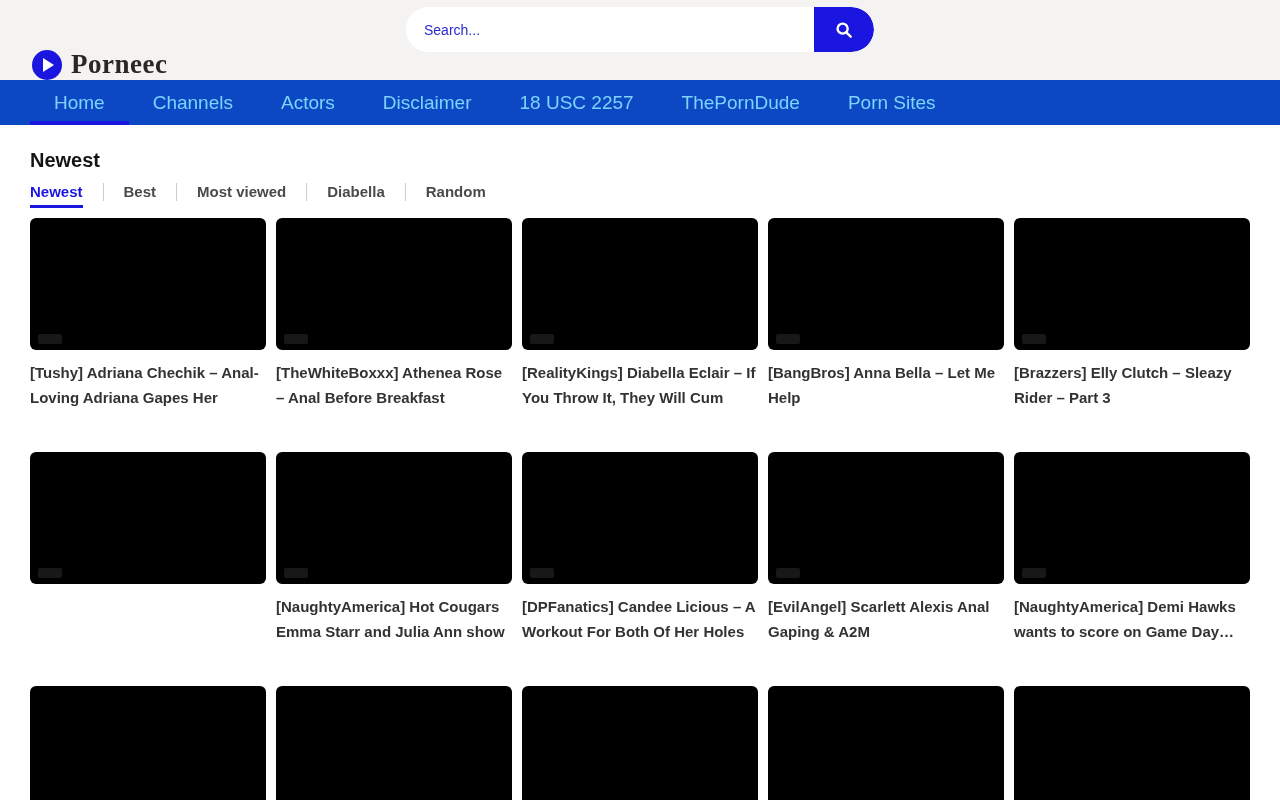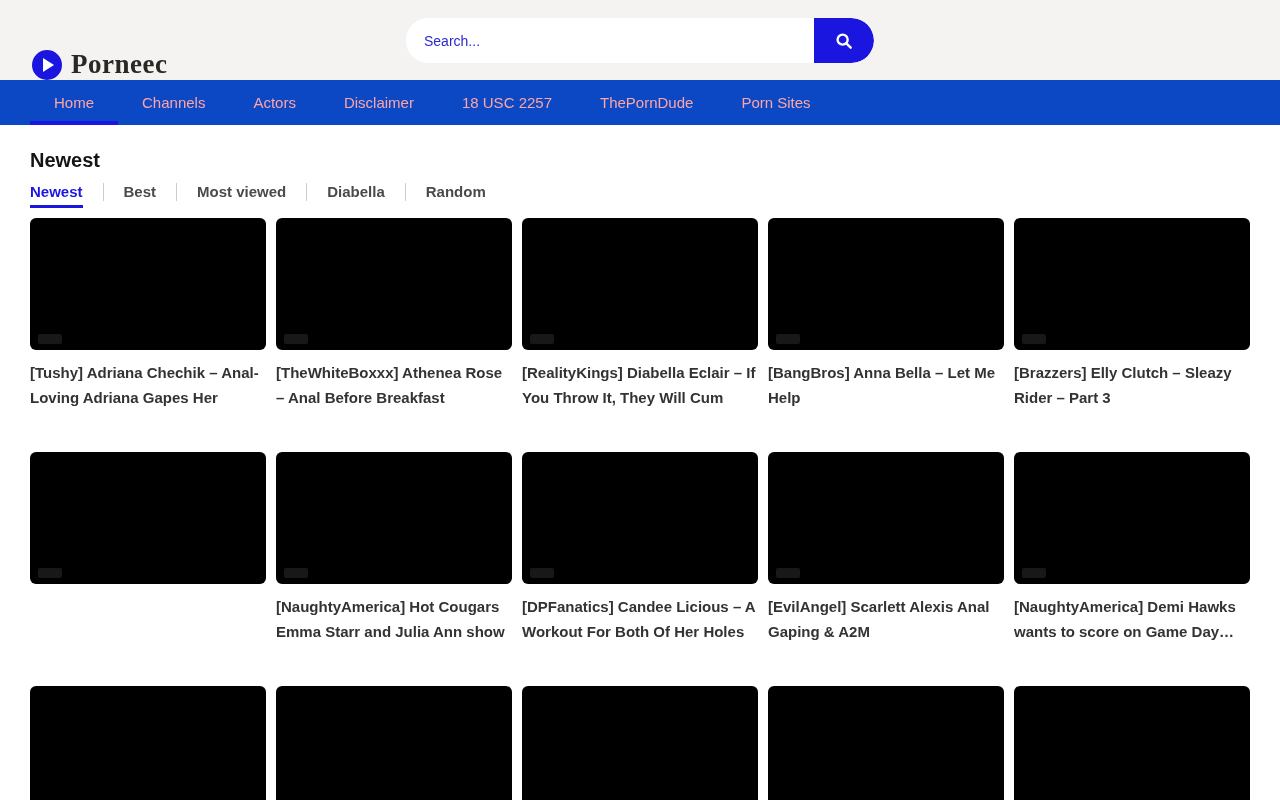--- a/index.html
+++ b/index.html
@@ -16,35 +16,35 @@
   
   .header{height:80px;background:var(--header-bg);position:relative;
     display:flex;align-items:flex-end;}
   .logo{display:flex;align-items:center;margin-left:32px;cursor:pointer;}
   .play-circle{width:30px;height:30px;border-radius:50%;background:var(--accent);
     display:flex;align-items:center;justify-content:center;}
   .play-tri{width:0;height:0;border-top:7px solid transparent;
     border-bottom:7px solid transparent;border-left:11px solid #fff;margin-left:3px;}
   .logo-text{font-family:"Liberation Serif",serif;font-weight:700;font-size:27px;
     color:#2b2824;margin-left:9px;letter-spacing:0.5px;}
-  .search-wrap{position:absolute;left:50%;transform:translateX(-50%);top:18px;
+  .search-wrap{position:absolute;left:50%;transform:translateX(-50%);top:7px;
     width:468px;height:45px;border-radius:23px;overflow:hidden;display:flex;
     background:#fff;}
   .search-input{flex:1;border:none;outline:none;padding:0 18px;font-size:14px;
     color:#2222cc;background:#fff;font-family:"Liberation Sans",sans-serif;}
   .search-input::placeholder{color:#2a2ad0;opacity:1;}
   .search-btn{width:60px;border:none;background:var(--accent);cursor:pointer;
     display:flex;align-items:center;justify-content:center;
     border-radius:0 23px 23px 0;}
   
   .nav{height:45px;background:var(--nav-blue);}
   .nav-list{list-style:none;display:flex;padding-left:30px;height:45px;}
   .nav-item{position:relative;height:45px;display:flex;align-items:center;
     padding:0 24px;cursor:pointer;}
-  .nav-item .nav-link{color:#fca5a5;font-size:15px;}
+  .nav-item .nav-link{color:#7dd3fc;font-size:19px;}
   .nav-item.active::after{content:"";position:absolute;left:0;right:0;bottom:0;
     height:4px;background:var(--accent);}
   
   .page-title{margin:24px 30px 0;font-size:20px;font-weight:700;color:#141414;}
   .tabs{display:flex;align-items:center;margin:11px 30px 0;}
   .tab{padding:0 20px 6px;cursor:pointer;}
   .tab:first-child{padding-left:0;}
   .tab-label{font-size:15px;font-weight:700;color:var(--tab-inactive);
     padding-bottom:5px;}
   .tab.active .tab-label{color:var(--accent);border-bottom:3px solid var(--accent);}

